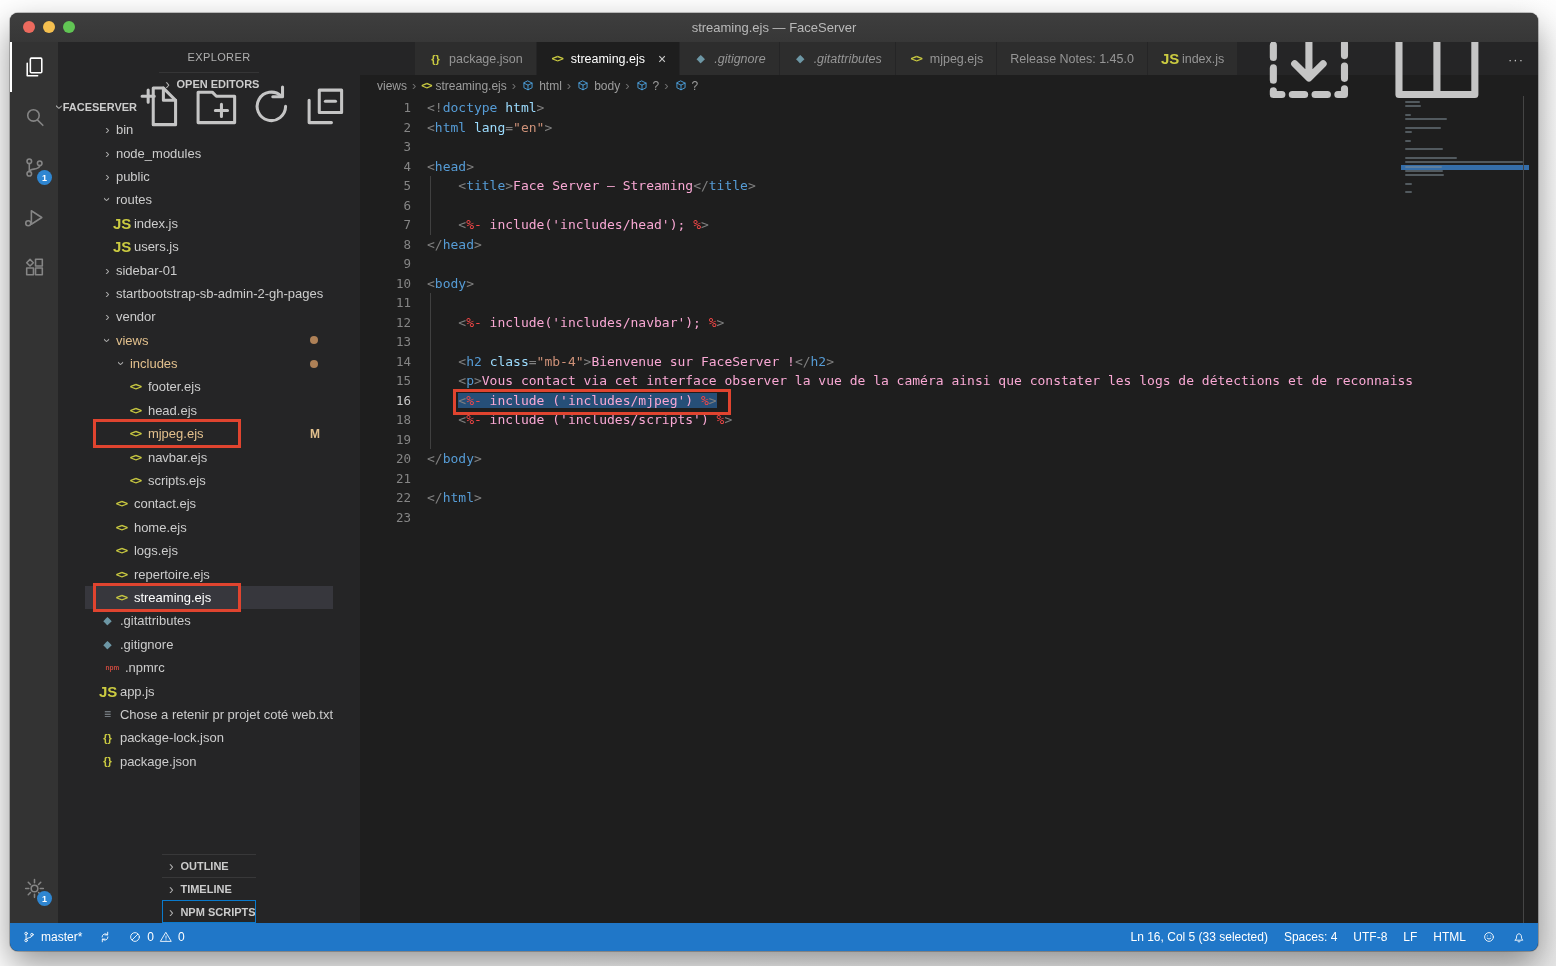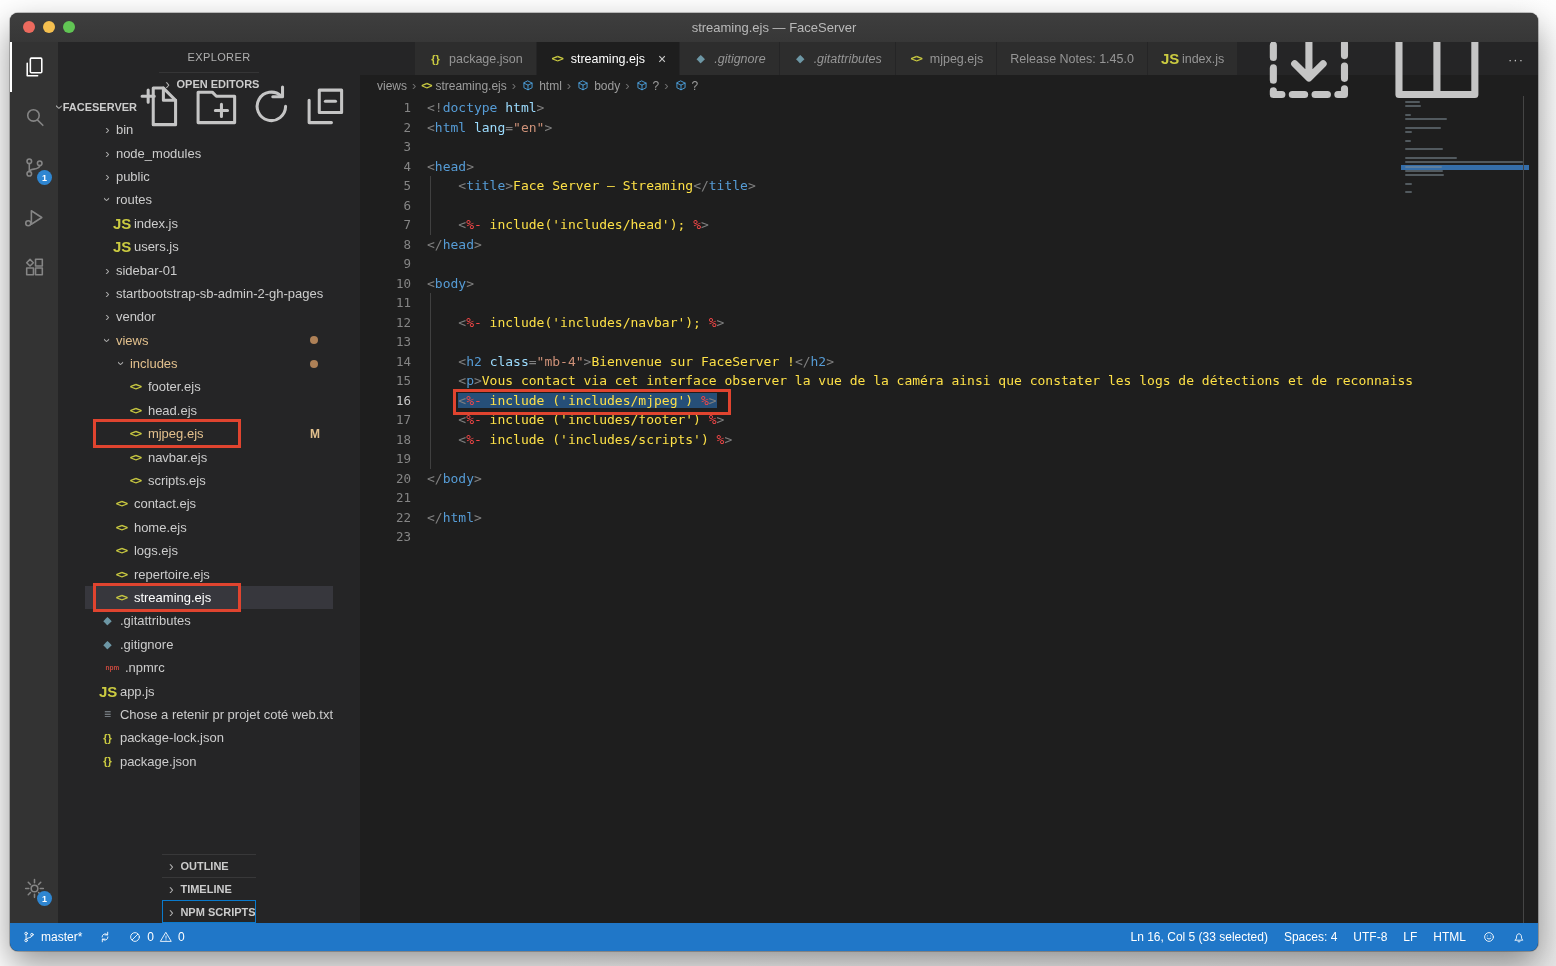--- a/index.html
+++ b/index.html
@@ -71,21 +71,21 @@
   .crumb .fico{font-size:10px;}
   .crumb .ico{width:14px;height:14px;color:#4fa8e8;}
   .crumb-sep{color:#707070;margin:0 5px;font-size:13px;}
   
   .code-wrap{flex:1;position:relative;overflow:hidden;font-family:"DejaVu Sans Mono",monospace;font-size:13px;line-height:19.5px;min-height:0;}
   .code-lines{position:absolute;left:0;top:2px;right:134px;}
   .cline{height:19.5px;display:flex;position:relative;white-space:pre;}
   .ln{width:51px;flex:none;text-align:right;color:#858585;font-size:12.5px;}
   .lt{padding-left:16px;position:relative;color:#d4d4d4;}
   .guide{position:absolute;left:19px;top:0;bottom:0;width:1px;background:#404040;}
-  .tok-p{color:#808080;}.tok-t{color:#569cd6;}.tok-a{color:#9cdcfe;}.tok-s{color:#ce9178;}.tok-x{color:#fde047;}.tok-e{color:#f44747;}.tok-w{}
+  .tok-p{color:#808080;}.tok-t{color:#569cd6;}.tok-a{color:#9cdcfe;}.tok-s{color:#ce9178;}.tok-x{color:#f9a8d4;}.tok-e{color:#f44747;}.tok-w{}
   .sel-bg{background:#264f78;}
   .line-ann{position:absolute;left:93px;top:-2px;width:272px;height:20px;border:3px solid #e0442f;pointer-events:none;z-index:6;}
   .minimap{position:absolute;top:4px;right:15px;width:118px;bottom:0;}
   .mm-line{position:absolute;height:2.2px;border-radius:1px;background:rgba(125,140,150,.55);}
   .mm-sel{position:absolute;left:-4px;right:-6px;height:5px;background:#3a7cc2;opacity:.85;}
   .scroll-rail{position:absolute;top:0;right:0;width:14px;bottom:0;border-left:1px solid #454545;}
   
   .statusbar{height:28px;background:#2077c8;flex:none;display:flex;align-items:center;justify-content:space-between;color:#ffffff;font-size:12px;padding:0 12px;}
   .sb-left,.sb-right{display:flex;align-items:center;gap:16px;}
   .sb-item{display:flex;align-items:center;gap:5px;cursor:pointer;white-space:nowrap;}
@@ -435,21 +435,20 @@
               <div class="cline"><span class="ln">7</span><span class="lt"><span class="guide"></span><span class="tok-w">    </span><span class="tok-p">&lt;</span><span class="tok-e">%-</span><span class="tok-x"> include('includes/head'); </span><span class="tok-e">%</span><span class="tok-p">&gt;</span></span></div>
               <div class="cline"><span class="ln">8</span><span class="lt"><span class="tok-p">&lt;/</span><span class="tok-t">head</span><span class="tok-p">&gt;</span></span></div>
               <div class="cline"><span class="ln">9</span><span class="lt"></span></div>
               <div class="cline"><span class="ln">10</span><span class="lt"><span class="tok-p">&lt;</span><span class="tok-t">body</span><span class="tok-p">&gt;</span></span></div>
               <div class="cline"><span class="ln">11</span><span class="lt"><span class="guide"></span></span></div>
               <div class="cline"><span class="ln">12</span><span class="lt"><span class="guide"></span><span class="tok-w">    </span><span class="tok-p">&lt;</span><span class="tok-e">%-</span><span class="tok-x"> include('includes/navbar'); </span><span class="tok-e">%</span><span class="tok-p">&gt;</span></span></div>
               <div class="cline"><span class="ln">13</span><span class="lt"><span class="guide"></span></span></div>
               <div class="cline"><span class="ln">14</span><span class="lt"><span class="guide"></span><span class="tok-w">    </span><span class="tok-p">&lt;</span><span class="tok-t">h2</span><span class="tok-x"> </span><span class="tok-a">class</span><span class="tok-p">=</span><span class="tok-s">"mb-4"</span><span class="tok-p">&gt;</span><span class="tok-x">Bienvenue sur FaceServer !</span><span class="tok-p">&lt;/</span><span class="tok-t">h2</span><span class="tok-p">&gt;</span></span></div>
               <div class="cline"><span class="ln">15</span><span class="lt"><span class="guide"></span><span class="tok-w">    </span><span class="tok-p">&lt;</span><span class="tok-t">p</span><span class="tok-p">&gt;</span><span class="tok-x">Vous contact via cet interface observer la vue de la caméra ainsi que constater les logs de détections et de reconnaiss</span></span></div>
               <div class="cline"><span class="ln" style="color: rgb(198, 198, 198);">16</span><span class="lt"><span class="guide"></span><span class="tok-w">    </span><span class="sel-bg"><span class="tok-p">&lt;</span><span class="tok-e">%-</span><span class="tok-x"> include ('includes/mjpeg') </span><span class="tok-e">%</span><span class="tok-p">&gt;</span></span></span><div class="line-ann"></div></div>
-              <div class="cline"><span class="ln">17</span><span class="lt"><span class="guide"></span><span class="tok-w">    </span><span class="tok-p">&lt;</span><span class="tok-e">%-</span><span class="tok-x"> include ('includes/footer') </span><span class="tok-e">%</span><span class="tok-p">&gt;</span></span></div>
               <div class="cline"><span class="ln">18</span><span class="lt"><span class="guide"></span><span class="tok-w">    </span><span class="tok-p">&lt;</span><span class="tok-e">%-</span><span class="tok-x"> include ('includes/scripts') </span><span class="tok-e">%</span><span class="tok-p">&gt;</span></span></div>
               <div class="cline"><span class="ln">19</span><span class="lt"><span class="guide"></span></span></div>
               <div class="cline"><span class="ln">20</span><span class="lt"><span class="tok-p">&lt;/</span><span class="tok-t">body</span><span class="tok-p">&gt;</span></span></div>
               <div class="cline"><span class="ln">21</span><span class="lt"></span></div>
               <div class="cline"><span class="ln">22</span><span class="lt"><span class="tok-p">&lt;/</span><span class="tok-t">html</span><span class="tok-p">&gt;</span></span></div>
               <div class="cline"><span class="ln">23</span><span class="lt"></span></div>
             </div>
           <div class="minimap">
               <div class="mm-line" style="top: 1px; width: 15px;"></div>
               <div class="mm-line" style="top: 5.3px; width: 16px;"></div>

